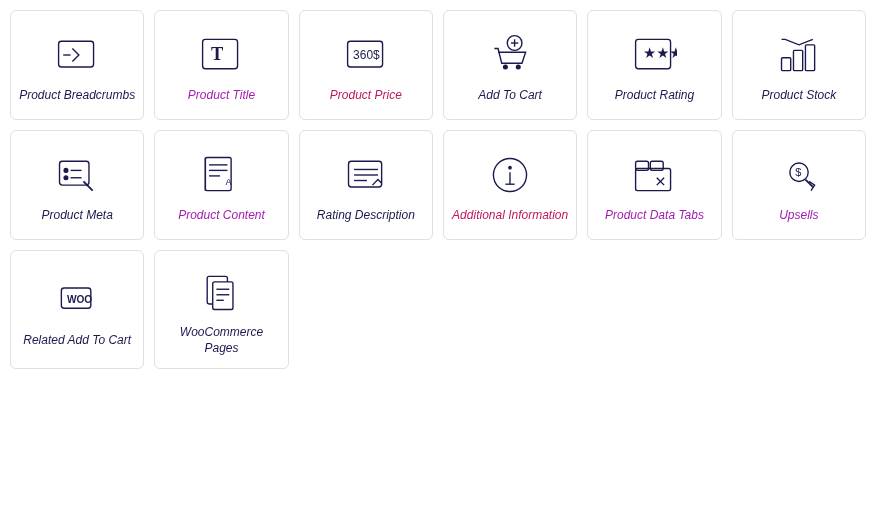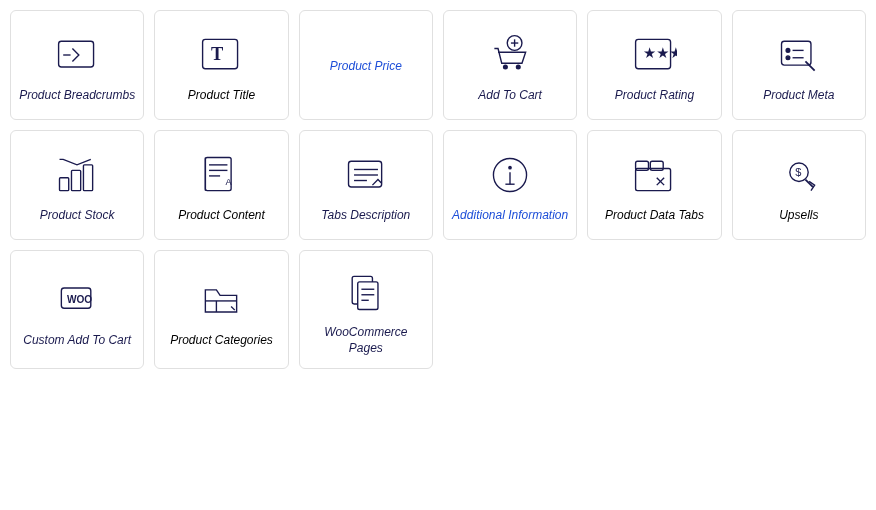--- a/index.html
+++ b/index.html
@@ -38,24 +38,24 @@
       height: 46px;
     }
     .widget-label {
       font-size: 12px;
       text-align: center;
       line-height: 1.3;
       color: #1a1a4e;
       font-style: italic;
     }
     .widget-label.orange {
-      color: #000000;
+      color: #a21caf;
     }
     .widget-label.blue {
-      color: #1d4ed8;
+      color: #be185d;
     }
   </style>
 </head>
 <body>
 
 <div class="grid">
 
   <div class="widget-card">
     <div class="widget-icon">
       <svg viewBox="0 0 50 50" fill="none" stroke="#1a1a4e" stroke-width="1.5">
@@ -72,20 +72,26 @@
       <svg viewBox="0 0 50 50" fill="none" stroke="#1a1a4e" stroke-width="1.5">
         <rect x="5" y="8" width="38" height="32" rx="3"></rect>
         <text x="14" y="30" font-size="20" font-family="serif" fill="#1a1a4e" stroke="none" font-weight="bold">T</text>
       </svg>
     </div>
     <span class="widget-label orange">Product Title</span>
   </div>
 
 
   <div class="widget-card">
+    <div class="widget-icon">
+      <svg viewBox="0 0 50 50" fill="none" stroke="#1a1a4e" stroke-width="1.5">
+        <rect x="5" y="10" width="38" height="28" rx="3"></rect>
+        <text x="11" y="29" font-size="13" font-family="Arial" fill="#1a1a4e" stroke="none">360$</text>
+      </svg>
+    </div>
     <span class="widget-label blue">Product Price</span>
   </div>
 
   <div class="widget-card">
     <div class="widget-icon">
       <svg viewBox="0 0 50 50" fill="none" stroke="#1a1a4e" stroke-width="1.5">
         <circle cx="30" cy="12" r="8" fill="white" stroke="#1a1a4e" stroke-width="1.5"></circle>
         <line x1="30" y1="8" x2="30" y2="16"></line>
         <line x1="26" y1="12" x2="34" y2="12"></line>
         <path d="M8 18 L12 18 L16 34 L38 34 L42 22 L12 22" stroke="#1a1a4e"></path>
@@ -102,46 +108,46 @@
         <rect x="5" y="8" width="38" height="32" rx="3"></rect>
         <text x="13" y="28" font-size="16" font-family="Arial" fill="#1a1a4e" stroke="none">★★★</text>
       </svg>
     </div>
     <span class="widget-label">Product Rating</span>
   </div>
 
   <div class="widget-card">
     <div class="widget-icon">
       <svg viewBox="0 0 50 50" fill="none" stroke="#1a1a4e" stroke-width="1.5">
+        <rect x="6" y="28" width="10" height="14" rx="1"></rect>
+        <rect x="19" y="20" width="10" height="22" rx="1"></rect>
+        <rect x="32" y="14" width="10" height="28" rx="1"></rect>
+        <path d="M6 8 L10 8 L25 14 L40 8" stroke="#1a1a4e"></path>
+      </svg>
+    </div>
+    <span class="widget-label">Product Stock</span>
+  </div>
+
+  <div class="widget-card">
+    <div class="widget-icon">
+      <svg viewBox="0 0 50 50" fill="none" stroke="#1a1a4e" stroke-width="1.5">
         <rect x="6" y="10" width="32" height="26" rx="3"></rect>
         <circle cx="13" cy="20" r="2" fill="#1a1a4e"></circle>
         <circle cx="13" cy="28" r="2" fill="#1a1a4e"></circle>
         <line x1="18" y1="20" x2="30" y2="20"></line>
         <line x1="18" y1="28" x2="30" y2="28"></line>
         <path d="M32 32 L42 42" stroke-width="2"></path>
       </svg>
     </div>
     <span class="widget-label">Product Meta</span>
   </div>
 
   <div class="widget-card">
     <div class="widget-icon">
       <svg viewBox="0 0 50 50" fill="none" stroke="#1a1a4e" stroke-width="1.5">
-        <rect x="6" y="28" width="10" height="14" rx="1"></rect>
-        <rect x="19" y="20" width="10" height="22" rx="1"></rect>
-        <rect x="32" y="14" width="10" height="28" rx="1"></rect>
-        <path d="M6 8 L10 8 L25 14 L40 8" stroke="#1a1a4e"></path>
-      </svg>
-    </div>
-    <span class="widget-label">Product Stock</span>
-  </div>
-
-  <div class="widget-card">
-    <div class="widget-icon">
-      <svg viewBox="0 0 50 50" fill="none" stroke="#1a1a4e" stroke-width="1.5">
         <rect x="8" y="6" width="28" height="36" rx="2"></rect>
         <line x1="12" y1="14" x2="32" y2="14"></line>
         <line x1="12" y1="20" x2="32" y2="20"></line>
         <line x1="12" y1="26" x2="24" y2="26"></line>
         <text x="30" y="36" font-size="10" fill="#1a1a4e" stroke="none" font-family="Arial">A</text>
         <line x1="8" y1="6" x2="8" y2="42"></line>
       </svg>
     </div>
     <span class="widget-label orange">Product Content</span>
   </div>
@@ -149,21 +155,21 @@
   <div class="widget-card">
     <div class="widget-icon">
       <svg viewBox="0 0 50 50" fill="none" stroke="#1a1a4e" stroke-width="1.5">
         <rect x="6" y="10" width="36" height="28" rx="3"></rect>
         <line x1="12" y1="19" x2="38" y2="19"></line>
         <line x1="12" y1="25" x2="38" y2="25"></line>
         <line x1="12" y1="31" x2="26" y2="31"></line>
         <polyline points="32,36 38,30 42,34"></polyline>
       </svg>
     </div>
-    <span class="widget-label">Tabs Description</span>
+    <span class="widget-label">Rating Description</span>
   </div>
 
   <div class="widget-card">
     <div class="widget-icon">
       <svg viewBox="0 0 50 50" fill="none" stroke="#1a1a4e" stroke-width="1.5">
         <circle cx="25" cy="25" r="18"></circle>
         <circle cx="25" cy="17" r="2" fill="#1a1a4e" stroke="none"></circle>
         <line x1="25" y1="22" x2="25" y2="35"></line>
         <path d="M20 35 L30 35"></path>
       </svg>
@@ -198,34 +204,23 @@
   </div>
 
 
   <div class="widget-card">
     <div class="widget-icon">
       <svg viewBox="0 0 50 50" fill="none" stroke="#1a1a4e" stroke-width="1.5">
         <rect x="8" y="12" width="32" height="22" rx="3"></rect>
         <text x="14" y="28" font-size="11" fill="#1a1a4e" stroke="none" font-family="Arial" font-weight="bold">WOO</text>
       </svg>
     </div>
-    <span class="widget-label">Custom Add To Cart</span>
-  </div>
-
-  <div class="widget-card">
-    <div class="widget-icon">
-      <svg viewBox="0 0 50 50" fill="none" stroke="#1a1a4e" stroke-width="1.5">
-        <path d="M8 16 L8 38 L42 38 L42 20 L24 20 L20 14 L8 14 Z"></path>
-        <line x1="8" y1="26" x2="42" y2="26"></line>
-        <line x1="20" y1="26" x2="20" y2="38"></line>
-        <path d="M36 32 L40 36"></path>
-      </svg>
-    </div>
-    <span class="widget-label orange">Product Categories</span>
-  </div>
+    <span class="widget-label">Related Add To Cart</span>
+  </div>
+
 
   <div class="widget-card">
     <div class="widget-icon">
       <svg viewBox="0 0 50 50" fill="none" stroke="#1a1a4e" stroke-width="1.5">
         <rect x="10" y="8" width="22" height="30" rx="2"></rect>
         <rect x="16" y="14" width="22" height="30" rx="2" fill="white" stroke="#1a1a4e"></rect>
         <line x1="20" y1="22" x2="34" y2="22"></line>
         <line x1="20" y1="28" x2="34" y2="28"></line>
         <line x1="20" y1="34" x2="28" y2="34"></line>
       </svg>

